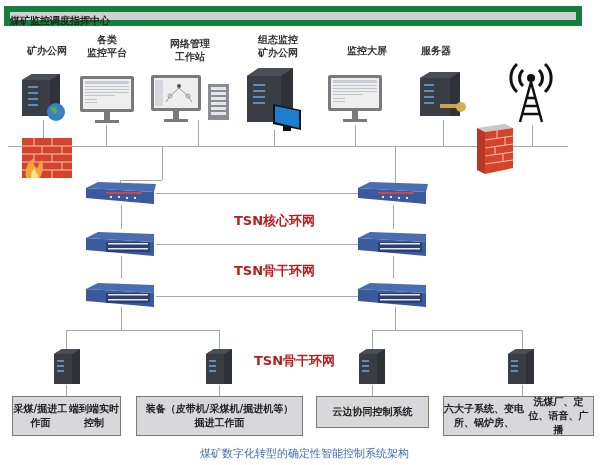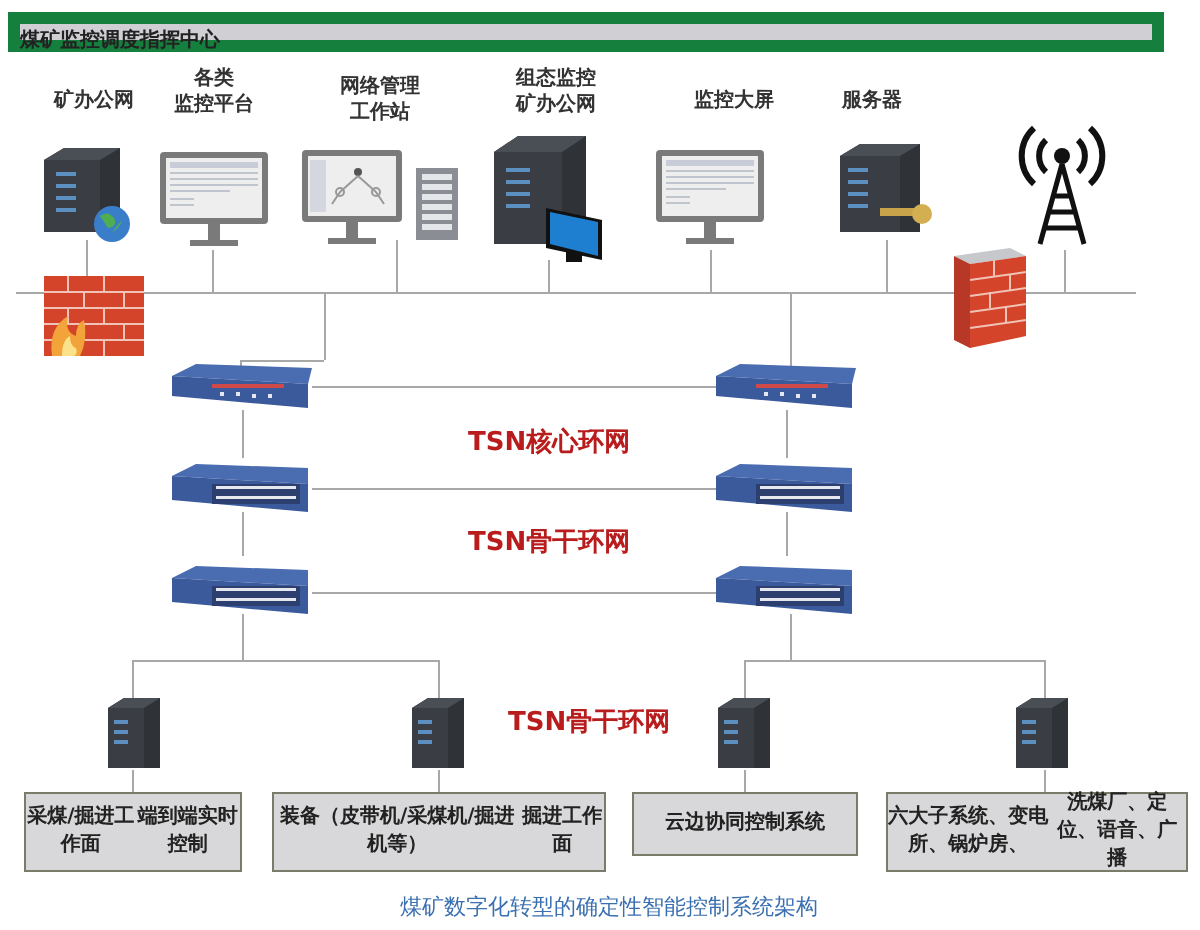--- a/index.html
+++ b/index.html
@@ -312,21 +312,21 @@
       <rect x="5" y="12" width="7" height="2"></rect>
       <rect x="5" y="17" width="7" height="2"></rect>
       <rect x="5" y="22" width="7" height="2"></rect>
     </g>
 </svg>
 
 <div class="box" style="left:12px;top:396px;width:109px;height:40px;flex-direction:row;">
   <div>采煤/掘进工作面</div>
   <div>端到端实时控制</div>
 </div>
-<div class="box" style="left:136px;top:396px;width:167px;height:40px;flex-direction:row;">
+<div class="box" style="left:136px;top:396px;width:167px;height:40px;flex-direction:column;">
   <div>装备（皮带机/采煤机/掘进机等）</div>
   <div>掘进工作面</div>
 </div>
 <div class="box" style="left:316px;top:396px;width:113px;height:32px;flex-direction:column;">
   <div>云边协同控制系统</div>
 </div>
 <div class="box" style="left:443px;top:396px;width:151px;height:40px;flex-direction:row;">
   <div>六大子系统、变电所、锅炉房、</div>
   <div>洗煤厂、定位、语音、广播</div>
 </div>

